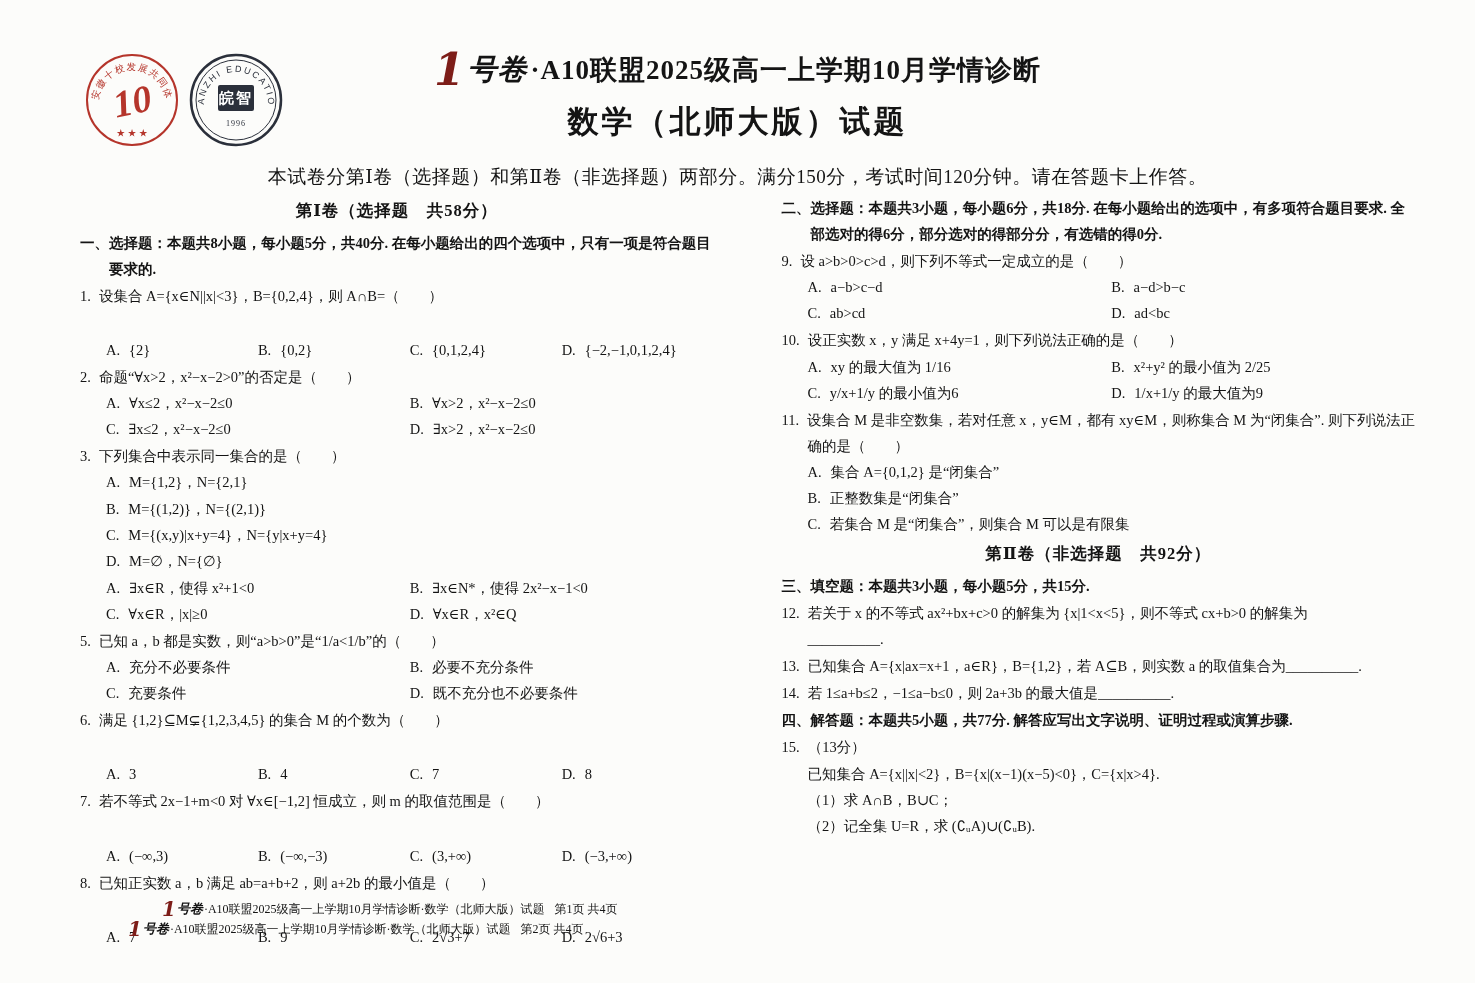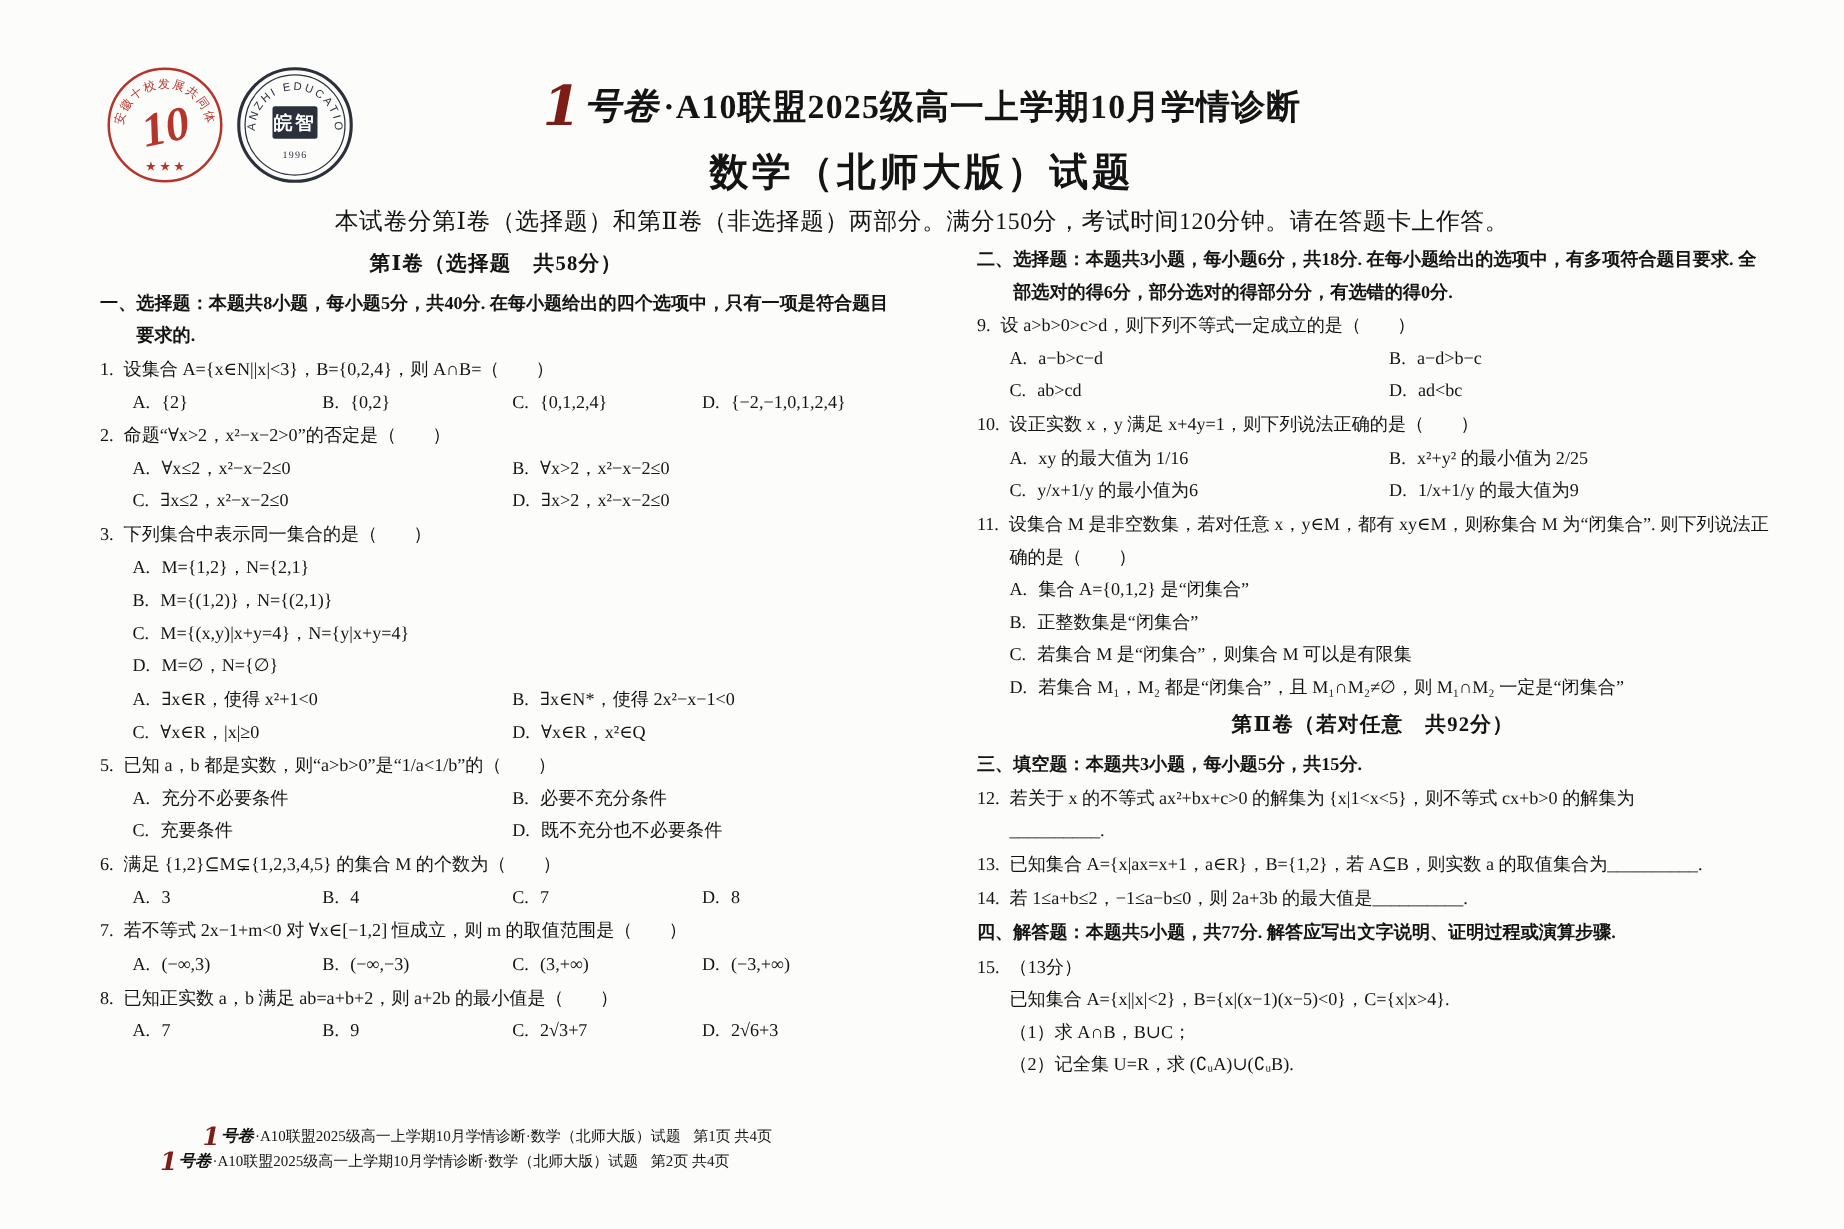--- a/index.html
+++ b/index.html
@@ -15,21 +15,21 @@
   
   .logos { position:absolute; top:52px; left:84px; display:flex; gap:8px; }
   svg.logo { width:96px; height:96px; display:block; }
   .ring-red  { fill:#b5352b; font-size:9.5px; letter-spacing:1.5px; font-family:"Liberation Sans",sans-serif; }
   .ring-dark { fill:#2b303b; font-size:9px;  letter-spacing:2px;   font-family:"Liberation Sans",sans-serif; }
   .seal-mark { fill:#b5352b; font-size:38px; font-style:italic; font-weight:bold; }
   .seal-stars{ fill:#b5352b; font-size:9px; }
   .center-label { fill:#ffffff; font-size:15px; font-weight:bold; letter-spacing:2px; }
   .seal-year { fill:#2b303b; font-size:8px; letter-spacing:1px; }
 
-  .titles { position:absolute; top:64px; left:0; width:100%; text-align:center; }
+  .titles { position:absolute; top:48px; left:0; width:100%; text-align:center; }
   h1 { font-size:27px; font-weight:700; letter-spacing:1px; }
   .brand-mark {
     font-family:"DejaVu Serif",serif;
     font-style:italic; font-weight:900;
     color:#7d1d18; font-size:44px;
     vertical-align:-6px; margin-right:2px; line-height:1;
   }
   .brand-name { font-style:italic; font-weight:900; font-size:29px; margin-right:3px; }
   h2 { font-size:31px; font-weight:700; margin-top:9px; letter-spacing:3px; }
 
@@ -40,21 +40,21 @@
   .col { flex:1 1 0; font-size:14.5px; line-height:1.8; }
 
   .center-title { text-align:center; font-weight:700; font-size:16.5px; margin:2px 0 4px; letter-spacing:1px; }
   .heading { font-weight:700; padding-left:2em; text-indent:-2em; margin:1px 0; }
   .question { margin:1px 0; }
   .stem { padding-left:26px; text-indent:-26px; }
   .qnum { margin-right:8px; }
   .qline { padding-left:26px; }
   .options { padding-left:26px; }
   .options.cols-4, .options.cols-2 { display:flex; flex-wrap:wrap; }
-  .cols-4 > .opt { flex:0 0 25%; }
+  .cols-4 > .opt { flex:0 0 25%;margin-top:28px; }
   .cols-2 > .opt { flex:0 0 50%; }
   .cols-1 > .opt { display:block; }
   .opt-label { margin-right:9px; }
 
   
   .footer { position:absolute; bottom:44px; left:12px; width:100%; display:flex; font-size:12px;flex-direction:column; }
   .f { width:50%; padding-left:150px; white-space:nowrap; }
   .f.f-right { padding-left:116px; }
   .brand-mark.sm { font-size:20px; vertical-align:-3px; margin-right:1px; }
   .brand-name.sm { font-size:13px; margin-right:1px; }
@@ -190,24 +190,23 @@
           <div class="opt"><span class="opt-label">C.</span><span class="opt-text">y/x+1/y 的最小值为6</span></div>
           <div class="opt"><span class="opt-label">D.</span><span class="opt-text">1/x+1/y 的最大值为9</span></div>
         </div>
       </div>
       <div class="question">
         <div class="stem"><span class="qnum">11.</span><span class="stem-text">设集合 M 是非空数集，若对任意 x，y∈M，都有 xy∈M，则称集合 M 为“闭集合”. 则下列说法正确的是（　　）</span></div>
         <div class="options cols-1">
           <div class="opt"><span class="opt-label">A.</span><span class="opt-text">集合 A={0,1,2} 是“闭集合”</span></div>
           <div class="opt"><span class="opt-label">B.</span><span class="opt-text">正整数集是“闭集合”</span></div>
           <div class="opt"><span class="opt-label">C.</span><span class="opt-text">若集合 M 是“闭集合”，则集合 M 可以是有限集</span></div>
-          <div class="opt"><span class="opt-label">D.</span><span class="opt-text">若集合 M₁，M₂ 都是“闭集合”，且 M₁∩M₂≠∅，则 M₁∩M₂ 一定是“闭集合”</span></div>
-        </div>
-      </div>
-      <div class="center-title">第Ⅱ卷（若对任意　共92分）</div>
+        </div>
+      </div>
+      <div class="center-title">第Ⅱ卷（非选择题　共92分）</div>
       <div class="heading">三、填空题：本题共3小题，每小题5分，共15分.</div>
       <div class="question">
         <div class="stem"><span class="qnum">12.</span><span class="stem-text">若关于 x 的不等式 ax²+bx+c&gt;0 的解集为 {x|1&lt;x&lt;5}，则不等式 cx+b&gt;0 的解集为</span></div>
         <div class="qline">__________.</div>
       </div>
       <div class="question">
         <div class="stem"><span class="qnum">13.</span><span class="stem-text">已知集合 A={x|ax=x+1，a∈R}，B={1,2}，若 A⊆B，则实数 a 的取值集合为__________.</span></div>
       </div>
       <div class="question">
         <div class="stem"><span class="qnum">14.</span><span class="stem-text">若 1≤a+b≤2，−1≤a−b≤0，则 2a+3b 的最大值是__________.</span></div>

